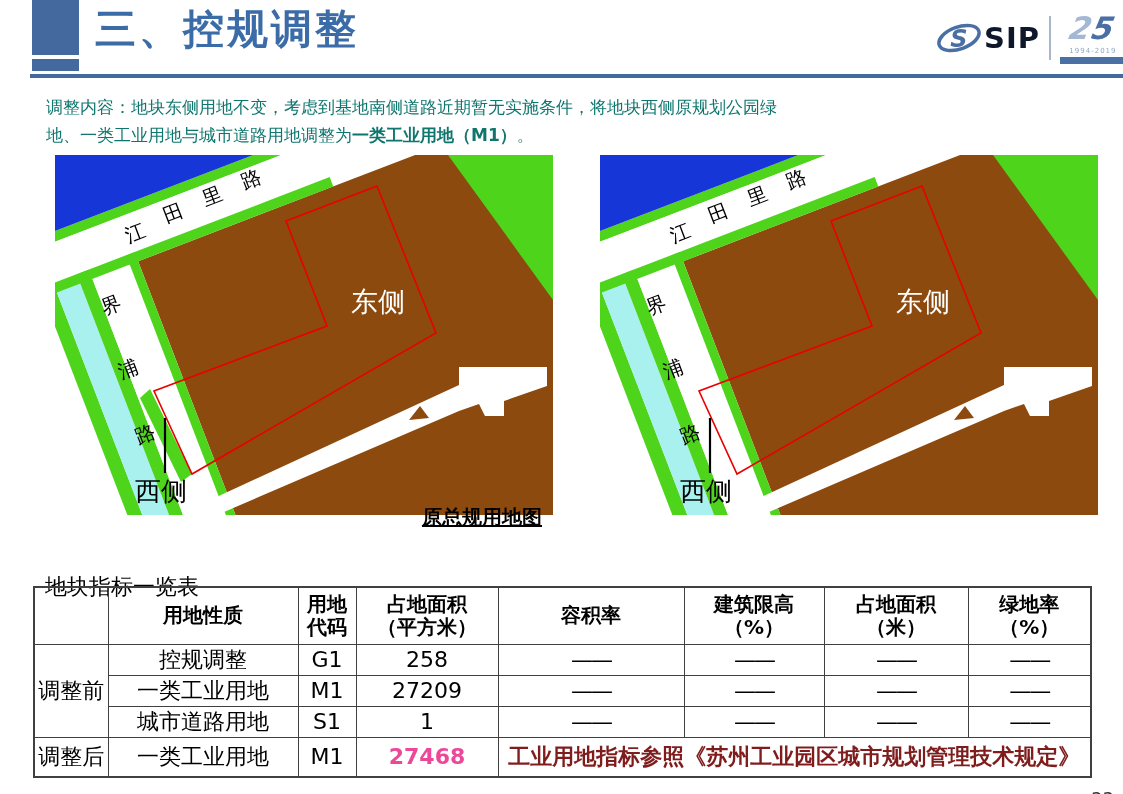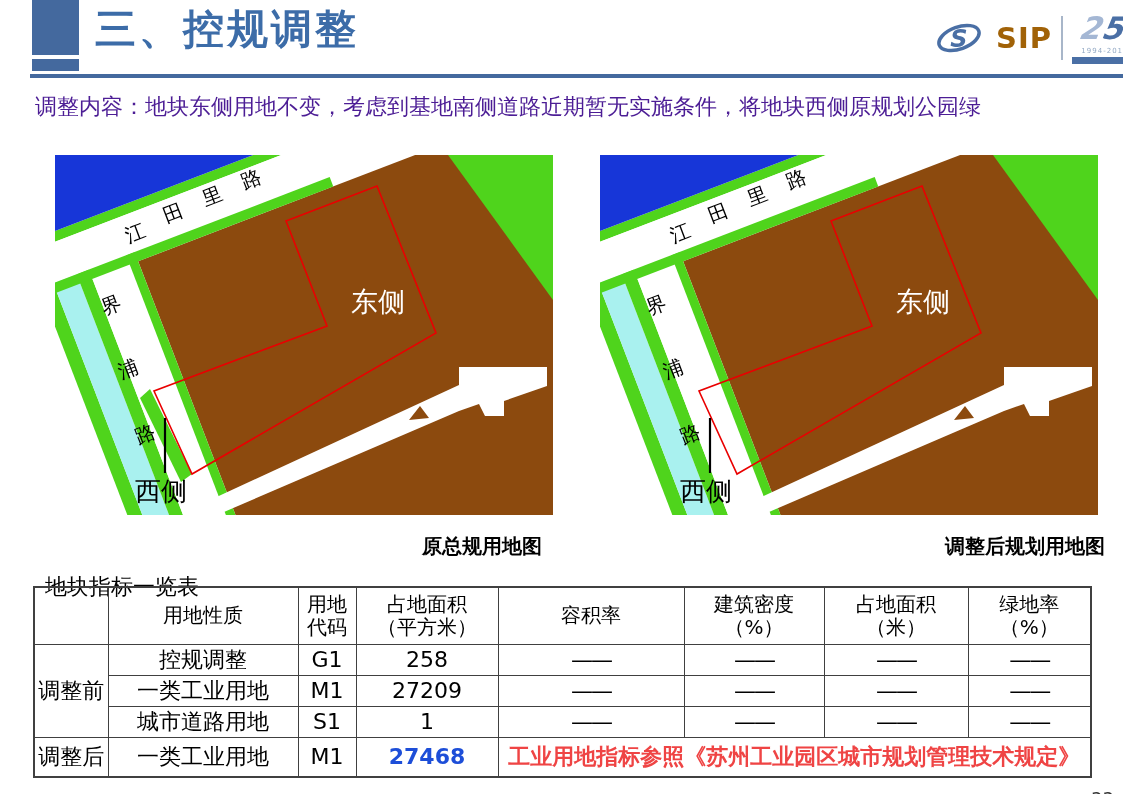--- a/index.html
+++ b/index.html
@@ -5,50 +5,50 @@
   html,body{margin:0;padding:0;background:#e8e8e8;}
   #slide{position:relative;width:1123px;height:794px;background:#ffffff;overflow:hidden;
          font-family:"DejaVu Sans",sans-serif;color:#000;}
   
   .decor-sq{position:absolute;left:32px;top:0;width:47px;height:55px;background:#44699e;}
   .decor-bar{position:absolute;left:32px;top:59px;width:47px;height:12px;background:#44699e;}
   .page-title{position:absolute;left:95px;top:2px;margin:0;font-size:41px;font-weight:bold;
               color:#3c6ca8;letter-spacing:3px;white-space:nowrap;}
   .hdr-rule{position:absolute;left:30px;top:74px;width:1093px;height:4px;background:#44699e;}
   .logo{position:absolute;left:936px;top:12px;height:52px;display:flex;align-items:center;}
-  .logo-name{font-size:29px;font-weight:bold;color:#a16207;letter-spacing:1px;margin-left:14px;}
+  .logo-name{font-size:29px;font-weight:bold;color:#0f172a;letter-spacing:1px;margin-left:2px;}
   .logo-sep{width:2px;height:44px;background:#a8b6c9;margin:0 9px;}
   .ann{display:flex;flex-direction:column;align-items:center;line-height:1;}
   .n25{font-size:31px;font-weight:bold;font-style:italic;transform:skewX(-12deg);
        color:#4a6fa5;letter-spacing:1px;}
   .n25 .lt{color:#a4b7d4;}
   .logo-years{font-size:7px;color:#93a9c4;margin-top:4px;letter-spacing:1px;}
   .logo-bar{width:66px;height:7px;background:#4a6fa5;margin-top:2px;}
   
-  .intro{position:absolute;left:35px;top:93px;width:1075px;font-size:22px;line-height:28px;color:#4c1d95;}
+  .intro{position:absolute;left:46px;top:93px;width:1075px;font-size:17px;line-height:28px;color:#0f766e;}
   .intro b{font-weight:bold;}
   
   .map{position:absolute;top:155px;width:498px;height:360px;}
   #map-left{left:55px;} #map-right{left:600px;}
   svg text{font-family:"DejaVu Sans",sans-serif;}
-  .cap{position:absolute;top:533px;font-size:20px;font-weight:bold;white-space:nowrap;}
+  .cap{position:absolute;top:504px;font-size:20px;font-weight:bold;white-space:nowrap;text-decoration:underline;}
   .cap-left{left:422px;} .cap-right{left:945px;}
   
   .tab-title{position:absolute;left:45px;top:556px;font-size:22px;margin-top:16px;}
   table.ind{position:absolute;left:33px;top:586px;border-collapse:collapse;table-layout:fixed;
             border:2px solid #404040;}
   table.ind th,table.ind td{border:1px solid #404040;text-align:center;vertical-align:middle;
             padding:0;overflow:hidden;}
-  table.ind th{font-weight:normal;font-size:20px;white-space:pre-line;line-height:1.15;}
+  table.ind th{font-weight:bold;font-size:20px;white-space:pre-line;line-height:1.15;}
   table.ind td{font-size:22px;}
   tr.hrow{height:57px;} tr.r1{height:27px;} tr.r2,tr.r3{height:28px;} tr.r4{height:40px;}
   tr.sub td{border-top:1px solid #8c8c8c;}
   td.grp{font-size:23px;}
-  .redv{color:#1d4ed8;font-weight:bold;margin-left:32px;}
-  td.note{font-size:21px;color:#ef4444;font-weight:bold;}
+  .redv{color:#ec4899;font-weight:bold;margin-left:32px;}
+  td.note{font-size:21px;color:#7f1d1d;font-weight:bold;}
   .dash{letter-spacing:-2px;}
   .pageno{position:absolute;left:1091px;top:788px;font-size:18px;color:#333;}
 </style>
 </head>
 <body>
 
 <div id="slide">
 
   <div class="decor-sq"></div>
   <div class="decor-bar"></div>
@@ -64,20 +64,21 @@
     <span class="logo-sep"></span>
     <span class="ann">
       <span class="n25"><span class="lt">2</span><span>5</span></span>
       <span class="logo-years">1994-2019</span>
       <span class="logo-bar"></span>
     </span>
   </div>
 
   <div class="intro">
     <div><span>调整内容：地块东侧用地不变，考虑到基地南侧道路近期暂无实施条件，将地块西侧原规划公园绿</span></div>
+    <div><span>地、一类工业用地与城市道路用地调整为</span><b>一类工业用地（M1）</b><span>。</span></div>
   </div>
 
   <div class="map" id="map-left"><svg viewBox="0 0 498 360" width="498" height="360">
         <rect x="0" y="0" width="498" height="360" fill="#ffffff"></rect>
         <g transform="rotate(-21 55 100)">
           <rect x="79" y="116" width="560" height="430" fill="#8c4a0e"></rect>
           <rect x="-22" y="106" width="14" height="430" fill="#4fd41c"></rect>
           <rect x="-8" y="106" width="25" height="430" fill="#a9f1ef"></rect>
           <rect x="17" y="106" width="13" height="430" fill="#4fd41c"></rect>
           <rect x="30" y="106" width="40" height="430" fill="#ffffff"></rect>
@@ -126,21 +127,20 @@
         <text text-anchor="middle" dominant-baseline="central" font-size="20" fill="#000" rot="1" transform="translate(118 58) rotate(-21)">田</text>
         <text text-anchor="middle" dominant-baseline="central" font-size="20" fill="#000" rot="1" transform="translate(157 41) rotate(-21)">里</text>
         <text text-anchor="middle" dominant-baseline="central" font-size="20" fill="#000" rot="1" transform="translate(196 24) rotate(-21)">路</text>
         <text text-anchor="middle" dominant-baseline="central" font-size="20" fill="#000" rot="1" transform="translate(56 150) rotate(-21)">界</text>
         <text text-anchor="middle" dominant-baseline="central" font-size="20" fill="#000" rot="1" transform="translate(73 214) rotate(-21)">浦</text>
         <text text-anchor="middle" dominant-baseline="central" font-size="20" fill="#000" rot="1" transform="translate(90 279) rotate(-21)">路</text>
         <text text-anchor="middle" dominant-baseline="central" font-size="27" fill="#fff" x="323" y="146">东侧</text>
         <text text-anchor="middle" dominant-baseline="central" font-size="26" fill="#000" x="106" y="336">西侧</text>
       </svg></div>
   <div class="cap cap-left">原总规用地图</div>
-  <div class="cap cap-right">调整后规划用地图</div>
 
   <div class="tab-title">地块指标一览表</div>
   <table class="ind">
     <colgroup>
       <col style="width:74px">
         <col style="width:190px">
         <col style="width:58px">
         <col style="width:142px">
       <col style="width:186px">
         <col style="width:140px">
@@ -149,21 +149,21 @@
     </colgroup>
     <tbody>
         <tr class="hrow">
       <th></th>
       <th>用地性质</th>
       <th>用地
 代码</th>
       <th>占地面积
 （平方米）</th>
       <th>容积率</th>
-      <th>建筑密度
+      <th>建筑限高
 （%）</th>
       <th>占地面积
 （米）</th>
       <th>绿地率
 （%）</th>
     </tr>
     <tr class="r1">
       <td class="grp" rowspan="3">调整前</td>
       <td>控规调整</td>
       <td>G1</td>

